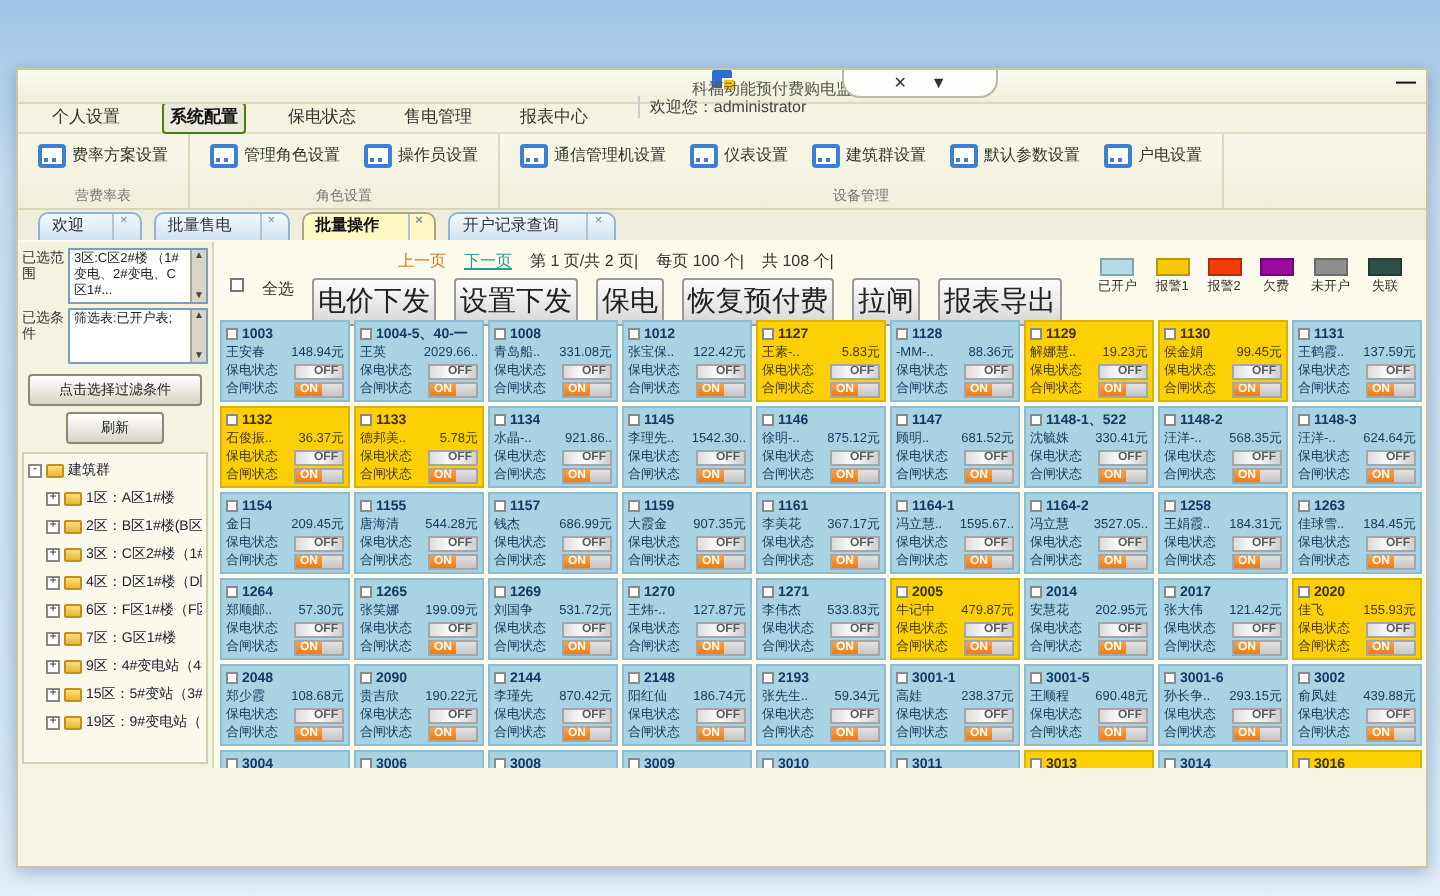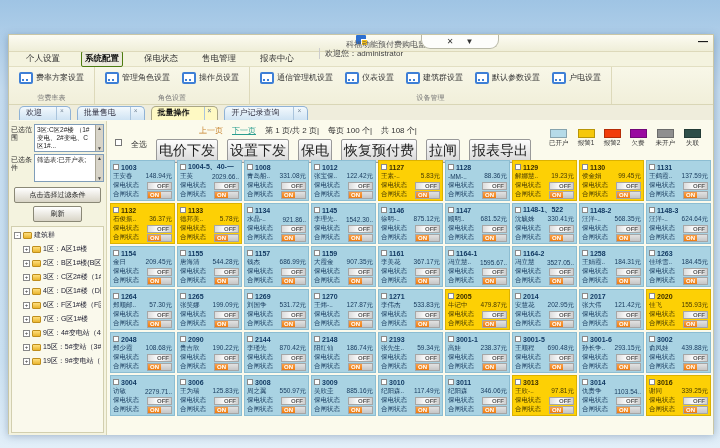--- a/index.html
+++ b/index.html
@@ -39,21 +39,21 @@
   .ribbon-spacer{flex:1;border-right:none}
   
   .tabstrip{height:16px;display:flex;align-items:flex-end;gap:6px;padding:0 0 0 10px;
     background:#efeddc;border-bottom:1px solid #fbfaec}
   .tab{display:inline-flex;gap:14px;height:14px;padding:0 6px;
     border:1px solid #8fb2d6;border-bottom:none;border-radius:5px 5px 0 0;
     background:linear-gradient(#f3f9fd,#cfe3f3);font-size:8px;color:#334;cursor:default}
   .tab .tab-x{font-size:6.5px;color:#789;border-left:1px solid #aac4dc;padding-left:3px;line-height:8px}
   .tab.active{background:#fef9c3;font-weight:bold;color:#111;border-color:#a9a687}
   
-  .content{display:flex;height:314px}
+  .content{display:flex;height:263px}
   .sidebar{width:98px;flex:none;background:#f4f3df;border-right:1px solid #d8d5b5;padding:3px 2px 2px 2px;display:flex;flex-direction:column}
   .filter-row{display:flex;gap:2px;margin-bottom:2px}
   .filter-label{width:21px;flex:none;font-size:7px;color:#333;line-height:1.15;padding-top:2px}
   .listbox{flex:1;height:28px;background:#fff;border:1px solid #7f9db9;font-size:6.5px;
     line-height:1.25;padding:1px 9px 1px 2px;position:relative;overflow:hidden;color:#222}
   .listbox .sb{position:absolute;right:0;top:0;bottom:0;width:8px;background:#d8d4c8;border-left:1px solid #a8a494;
     display:flex;flex-direction:column;justify-content:space-between;align-items:center;font-size:5px;color:#444;line-height:6px}
   .side-btn{display:block;margin:3px auto 0;background:linear-gradient(#ffffff,#d8d4c6);
     border:1px solid #8a8876;border-radius:2px;font-size:7px;color:#222;padding:2px 3px;text-align:center}
   .side-btn.w90{width:94%}

